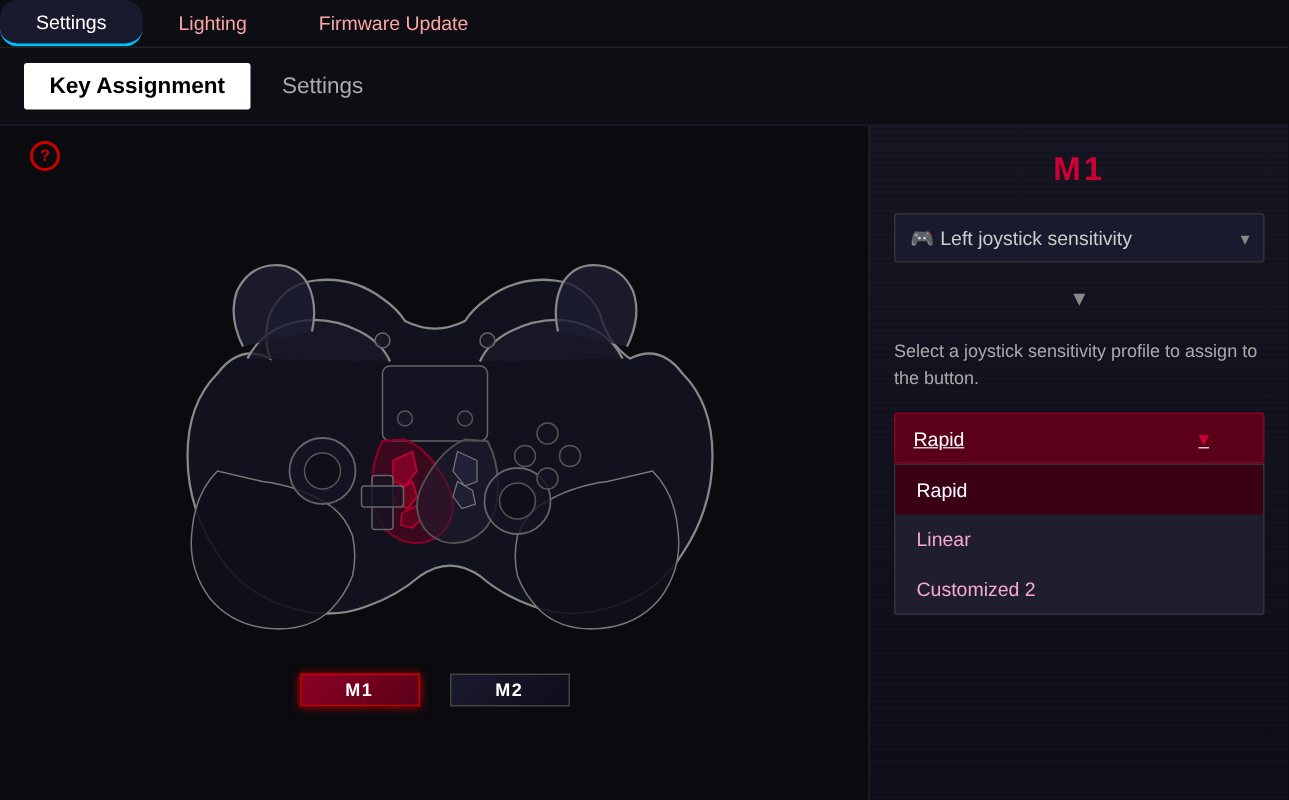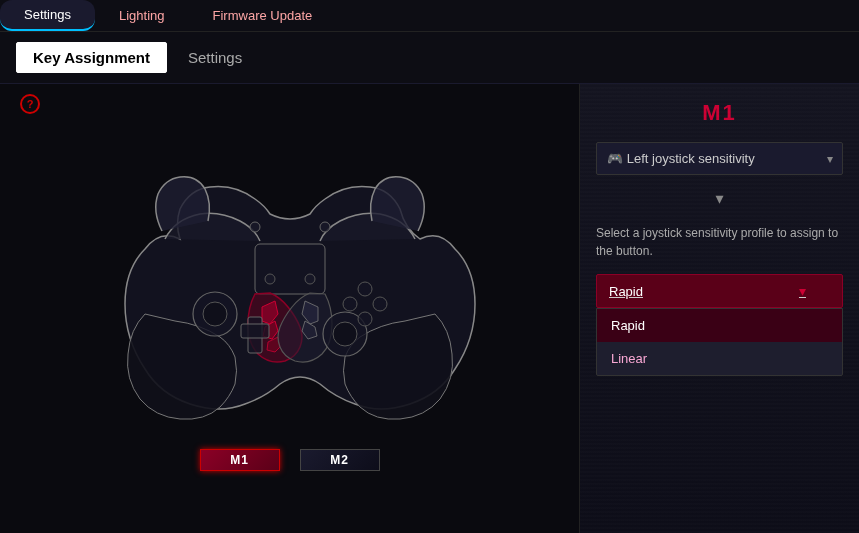--- a/index.html
+++ b/index.html
@@ -367,16 +367,19 @@
         <span>Rapid</span>
         <span class="dropdown-arrow">▾</span>
       </div>
       <div class="dropdown-list">
         <div class="dropdown-item selected">
           <span>Rapid</span>
         </div>
         <div class="dropdown-item">
           <span>Linear</span>
         </div>
+        <div class="dropdown-item">
+          <span>Customized 2</span>
+        </div>
       </div>
     </div>
   </div>
 </div>
 
 </body></html>

